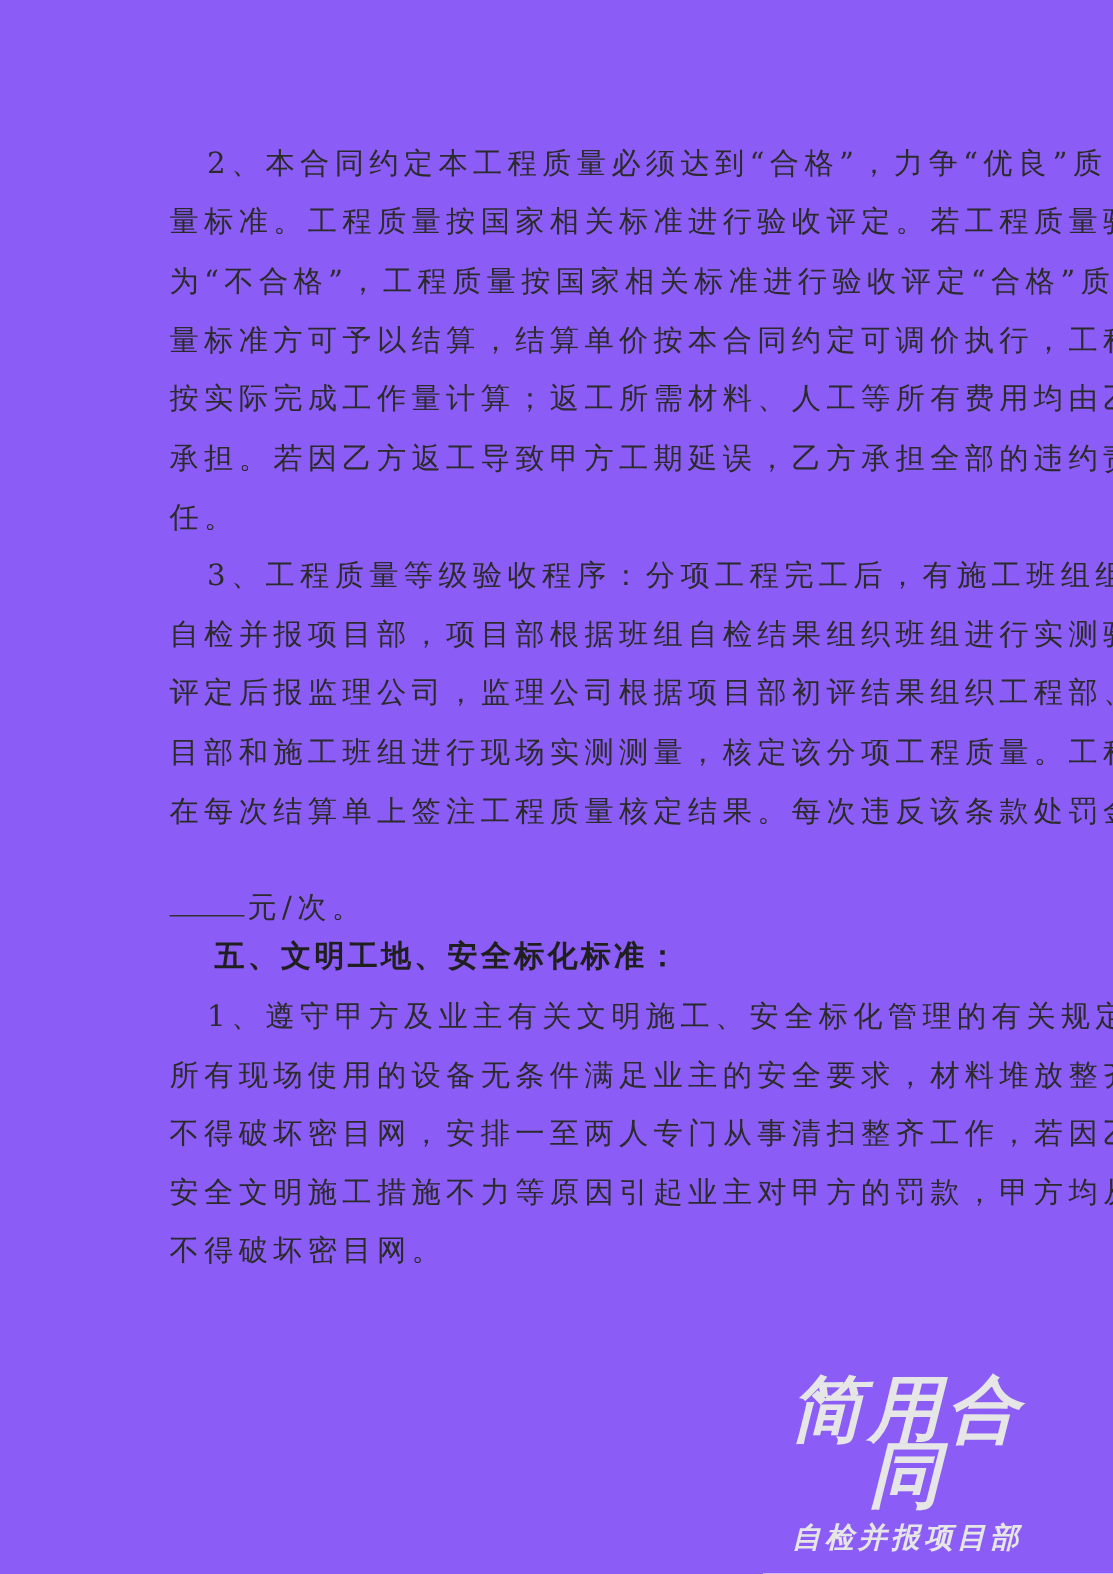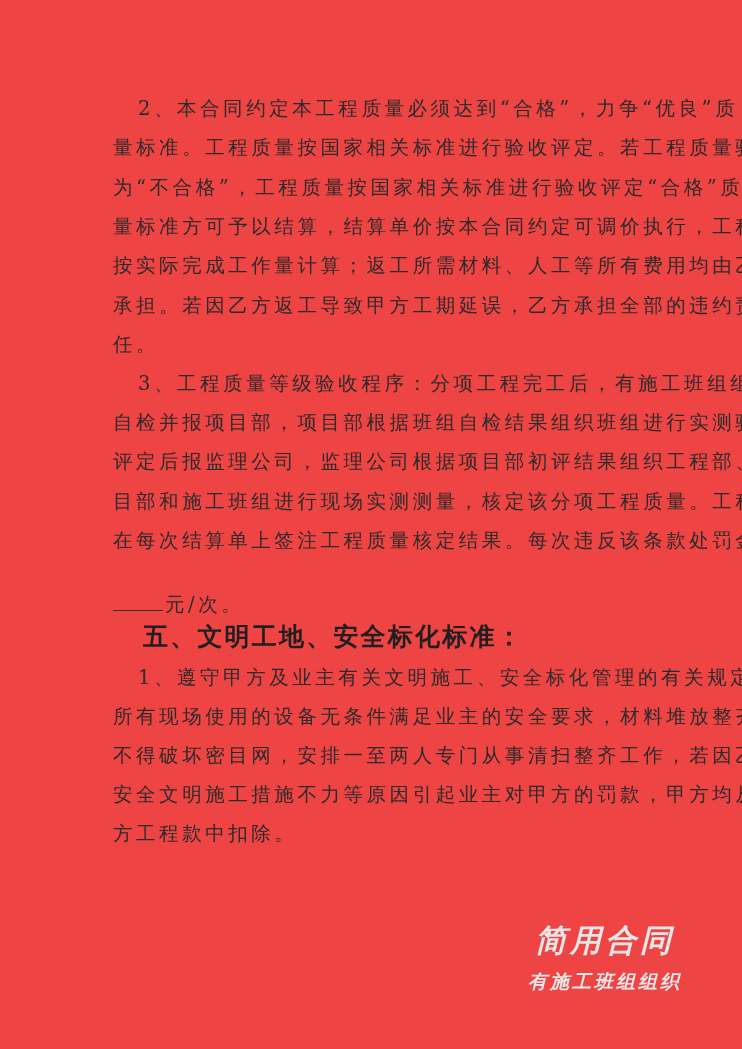--- a/index.html
+++ b/index.html
@@ -13,37 +13,37 @@
       position: relative;
       overflow: hidden;
       font-family: "DejaVu Serif", "Liberation Serif", serif;
       color: #2a2a2a;
     }
     .page {
       position: absolute;
       left: 0; top: 0;
       width: 742px;
       height: 1049px;
-      background: #ef4444;
+      background: #8b5cf6;
     }
     .line {
       position: absolute;
       left: 113px;
       width: 480px;
       font-size: 19.5px;
       line-height: 24px;
       letter-spacing: 3.55px;
       white-space: nowrap;
       color: #2b2b2b;
     }
     .line.indent { left: 138px; }
     .heading {
       position: absolute;
       left: 143px;
-      font-size: 25px;
+      font-size: 20px;
       line-height: 24px;
       letter-spacing: 2.2px;
       font-weight: bold;
       white-space: nowrap;
       color: #1f1f1f;
     }
     .blank {
       display: inline-block;
       width: 50px;
       border-bottom: 1.2px solid #333;
@@ -57,21 +57,21 @@
       top: 918px;
       width: 190px;
       text-align: center;
       color: #e6e6e6;
       font-family: "DejaVu Sans", "Liberation Sans", sans-serif;
       font-style: italic;
       font-weight: bold;
       user-select: none;
     }
     .wm-title {
-      font-size: 31px;
+      font-size: 48px;
       line-height: 44px;
       letter-spacing: 4px;
     }
     .wm-sub {
       font-size: 19px;
       line-height: 26px;
       letter-spacing: 3px;
       margin-top: 6px;
     }
   </style>
@@ -101,21 +101,21 @@
     </div>
   </div>
 
   <div class="heading" style="top:625px">五、文明工地、安全标化标准：</div>
 
   <div>
     <div class="line indent" style="top:666px">1、遵守甲方及业主有关文明施工、安全标化管理的有关规定，</div>
     <div class="line" style="top:705px">所有现场使用的设备无条件满足业主的安全要求，材料堆放整齐，</div>
     <div class="line" style="top:744px">不得破坏密目网，安排一至两人专门从事清扫整齐工作，若因乙方</div>
     <div class="line" style="top:783px">安全文明施工措施不力等原因引起业主对甲方的罚款，甲方均从乙</div>
-    <div class="line" style="top:822px">方工程款中扣除。</div>
+    <div class="line" style="top:822px">不得破坏密目网。</div>
   </div>
 
   <div class="watermark">
     <div class="wm-title">简用合同</div>
-    <div class="wm-sub">有施工班组组织</div>
+    <div class="wm-sub">自检并报项目部</div>
   </div>
 
 </div>
 
 </body></html>

